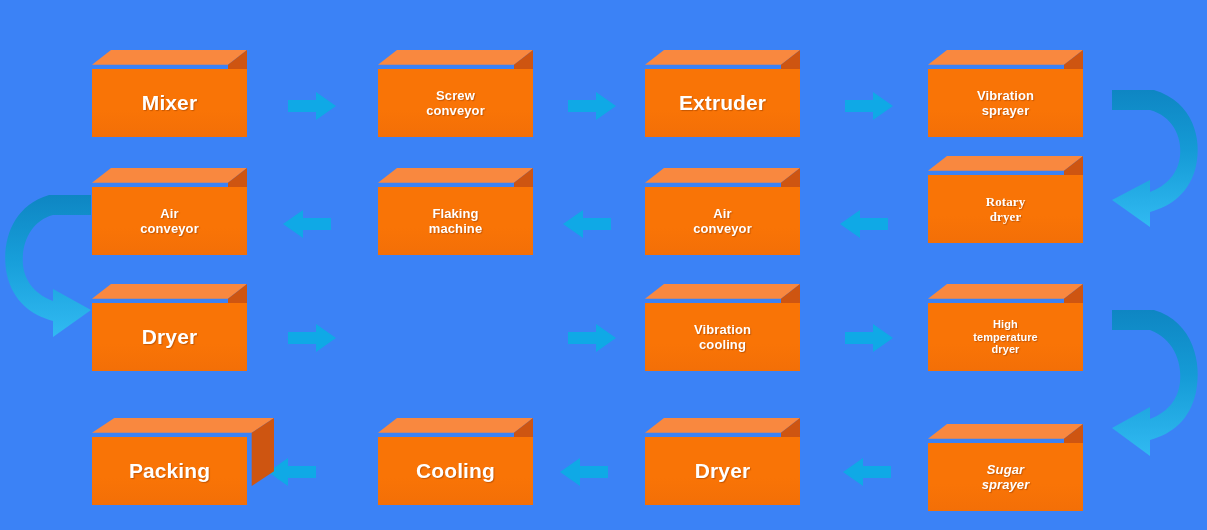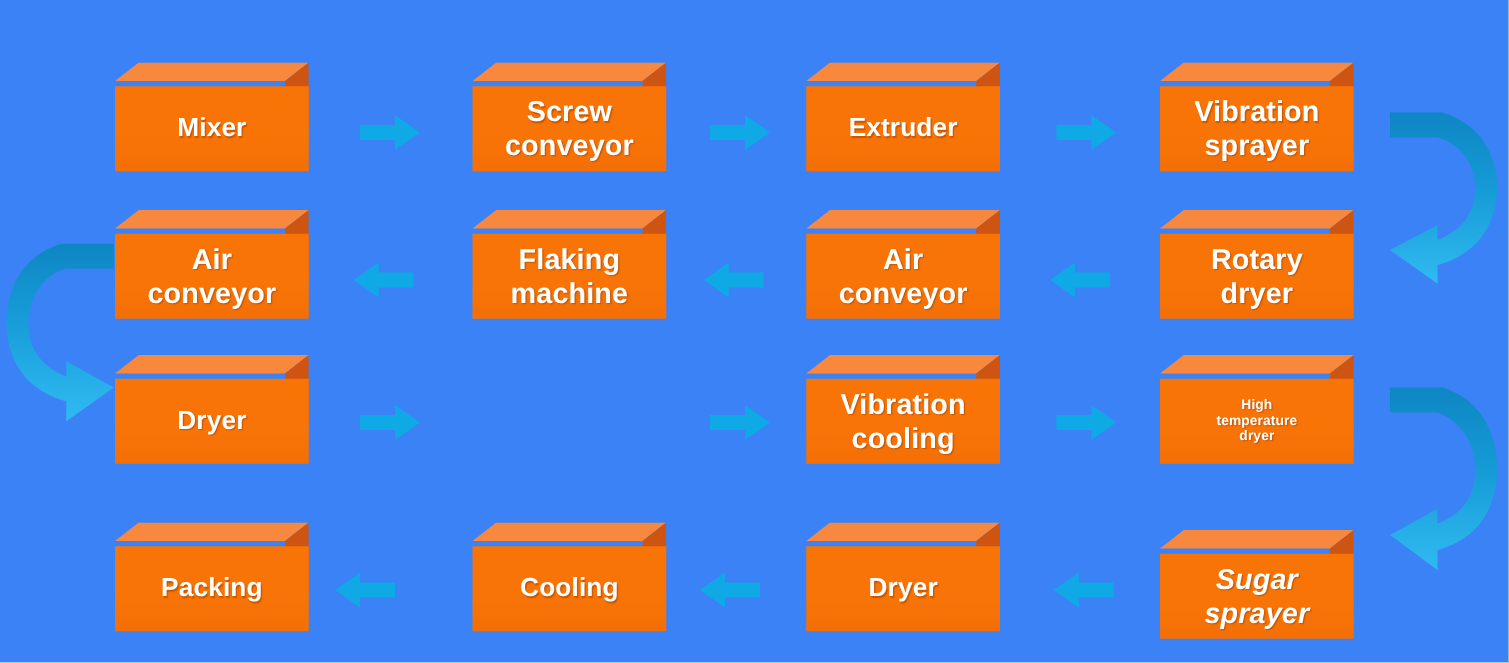--- a/index.html
+++ b/index.html
@@ -54,21 +54,21 @@
   .box3d .label {
     color: #ffffff;
     font-weight: bold;
     text-align: center;
     line-height: 1.18;
     letter-spacing: 0.1px;
     text-shadow: 1px 1px 1px rgba(120,45,0,0.40);
     user-select: none;
   }
   .lines1 .label { font-size: 21px; }
-  .lines2 .label { font-size: 23px; }
+  .lines2 .label { font-size: 13px; }
   .lines3 .label { font-size: 11px; }
 
   
   .arrow {
     position: absolute;
     width: 48px;
     height: 28px;
   }
   .arrow svg { display: block; width: 100%; height: 100%; }
 
@@ -214,21 +214,21 @@
       </div>
     </div>
   </div>
 
   <div class="arrow" style="left:840px; top:210px;">
     <svg viewBox="0 0 48 28">
         <polygon points="48,8 20,8 20,0 0,14 20,28 20,20 48,20" fill="#0FA9E6"></polygon>
       </svg>
   </div>
 
-  <div class="box3d lines2" style="left:928px; top:168px;">
+  <div class="box3d lines2" style="left:928px; top:156px;font-family:Liberation Serif, serif;">
     <svg class="face-top" viewBox="0 0 155 87" preserveAspectRatio="none">
       <polygon points="0,19 19,0 155,0 136,19" fill="#F9883F"></polygon>
       <polygon points="136,19 155,0 155,68 136,87" fill="#CE5511"></polygon>
     </svg>
     <div class="face-front">
       <div class="label">
         <div>Rotary</div>
         <div>dryer</div>
       </div>
     </div>
@@ -311,21 +311,21 @@
         <linearGradient id="gradRB" x1="0" y1="0" x2="0" y2="1">
           <stop offset="0%" stop-color="#0E86C3"></stop>
           <stop offset="45%" stop-color="#159BD6"></stop>
           <stop offset="100%" stop-color="#31BAF2"></stop>
         </linearGradient>
       </defs>
       <path d="M2,2 L44,2 C84,14 92,56 86,84 C80,112 62,126 40,132 L40,148 L2,120 L40,99 L40,111 C56,105 68,93 70,74 C72,52 62,30 40,22 L2,22 Z" fill="url(#gradRB)"></path>
     </svg>
   </div>
 
-  <div class="box3d lines1" style="left:92px; top:418px;">
+  <div class="box3d lines1" style="left:92px; top:418px;padding-left:27px;">
     <svg class="face-top" viewBox="0 0 155 87" preserveAspectRatio="none">
       <polygon points="0,19 19,0 155,0 136,19" fill="#F9883F"></polygon>
       <polygon points="136,19 155,0 155,68 136,87" fill="#CE5511"></polygon>
     </svg>
     <div class="face-front">
       <div class="label">
         <div>Packing</div>
       </div>
     </div>
   </div>

